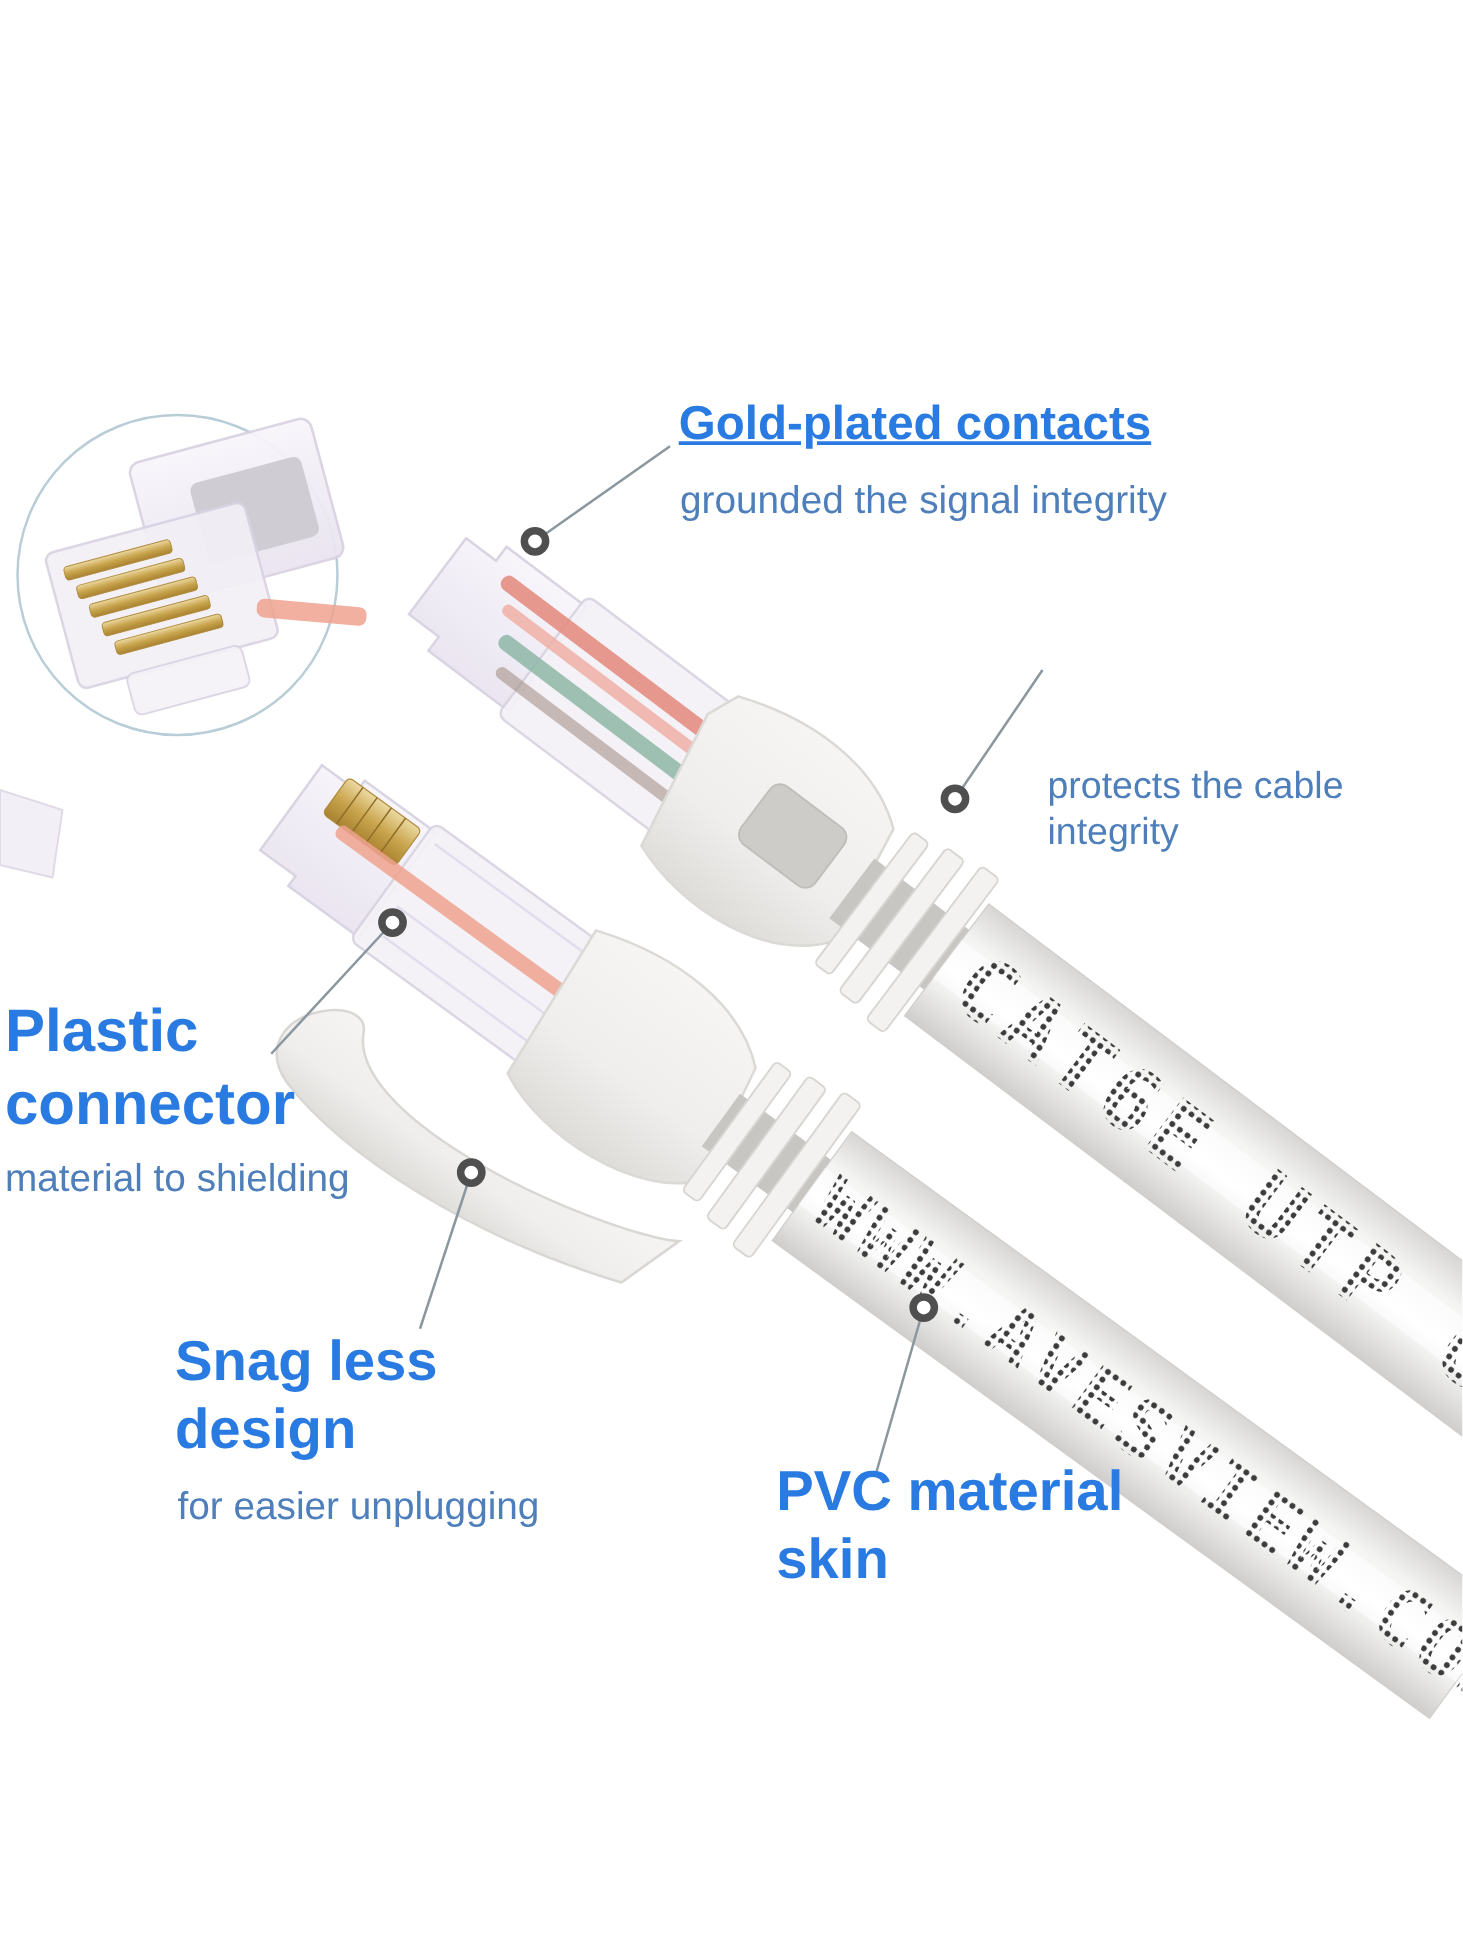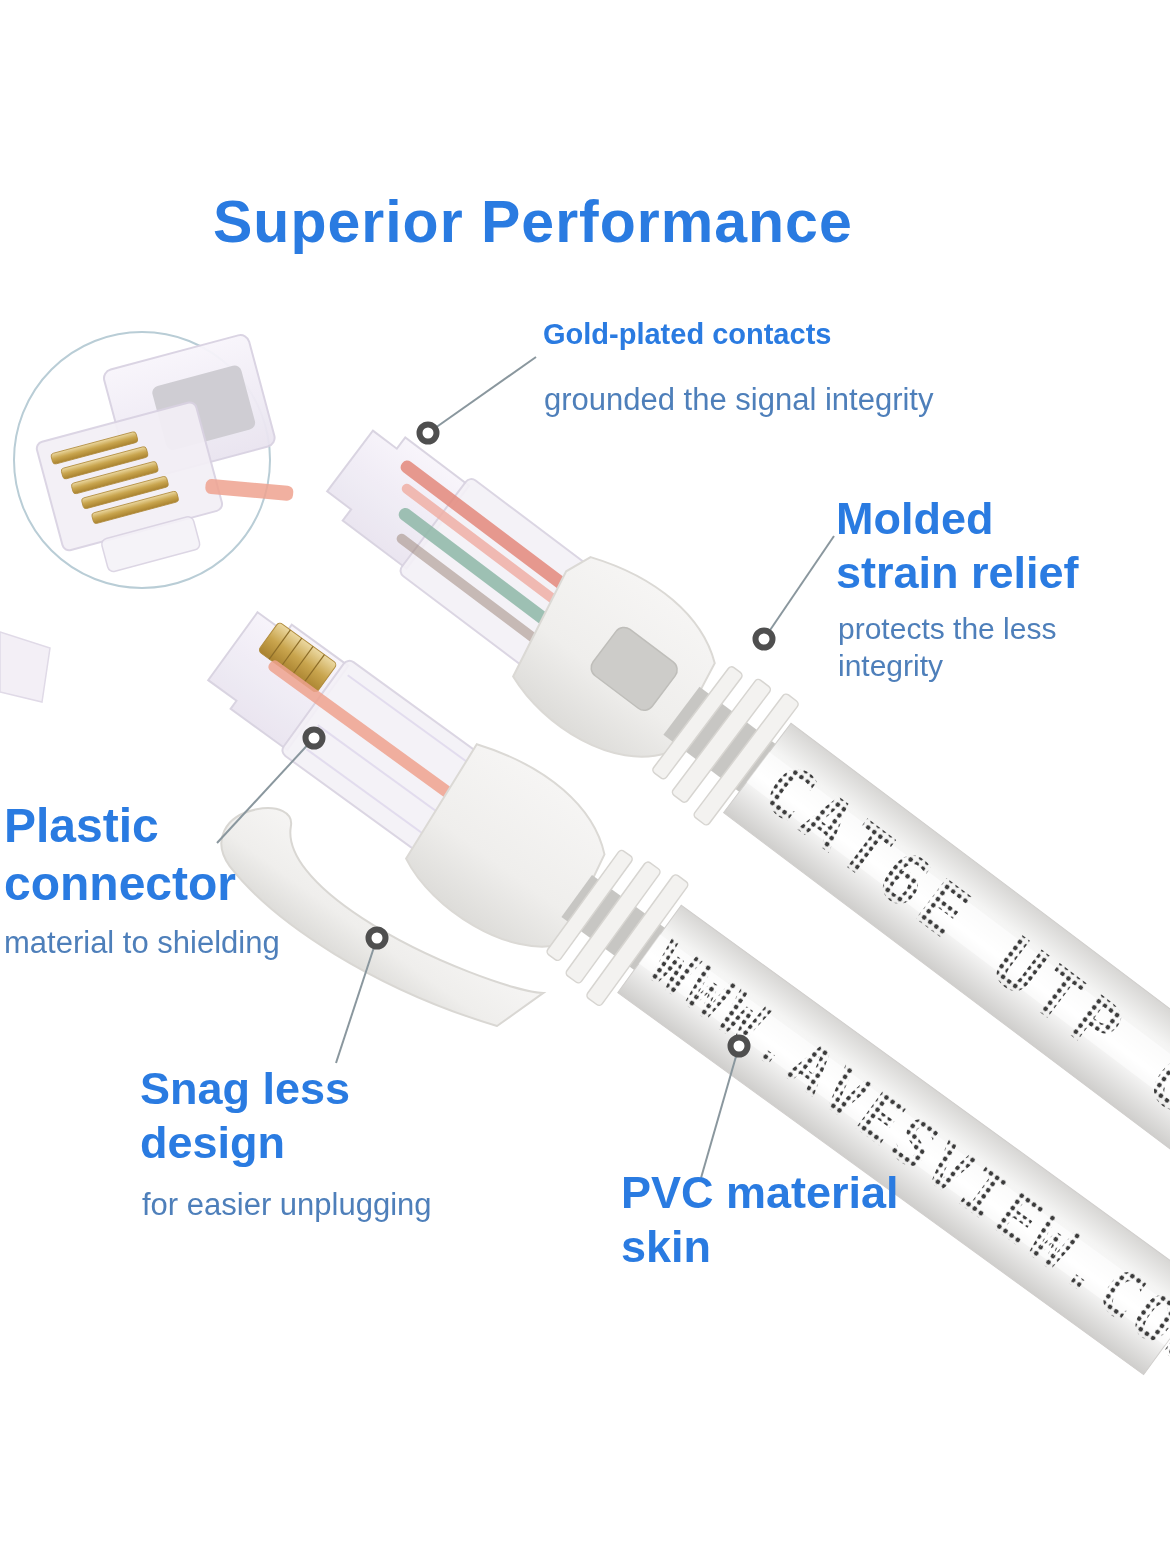--- a/index.html
+++ b/index.html
@@ -11,21 +11,21 @@
     font-family:"Liberation Sans", sans-serif;
   }
   .abs{position:absolute;}
   .headline{
     color:#2a7be1;font-weight:bold;white-space:pre-line;line-height:1.2;
   }
   .subtext{
     color:#4e7fba;font-weight:normal;white-space:pre-line;line-height:1.24;
   }
   #title{left:213px;top:187px;font-size:59px;letter-spacing:1px;}
-  #gold-label{left:543px;top:317px;font-size:29px;}
+  #gold-label{left:543px;top:317px;font-size:38px;text-decoration:underline;}
   #gold-sub{left:544px;top:381px;font-size:31px;}
   #molded-label{left:836px;top:492px;font-size:45px;}
   #molded-sub{left:838px;top:610px;font-size:30px;}
   #plastic-label{left:4px;top:797px;font-size:48px;}
   #plastic-sub{left:4px;top:924px;font-size:31px;}
   #snag-label{left:140px;top:1062px;font-size:45px;}
   #snag-sub{left:142px;top:1186px;font-size:31px;text-align:right;}
   #pvc-label{left:577px;top:1166px;font-size:45px;margin-left:44px;}
   svg{position:absolute;left:0;top:0;}
   .cable-print{
@@ -164,28 +164,25 @@
 
     <g fill="#ffffff" stroke="#4f4f4f" stroke-width="6">
       <circle cx="428" cy="433" r="8.5"></circle>
       <circle cx="764" cy="639" r="8.5"></circle>
       <circle cx="314" cy="738" r="8.5"></circle>
       <circle cx="377" cy="938" r="8.5"></circle>
       <circle cx="739" cy="1046" r="8.5"></circle>
     </g>
   </svg>
 
-  <div id="title" class="abs headline">Superior Performance</div>
 
   <div id="gold-label" class="abs headline">Gold-plated contacts</div>
   <div id="gold-sub" class="abs subtext">grounded the signal integrity</div>
 
-  <div id="molded-label" class="abs headline">Molded
-strain relief</div>
-  <div id="molded-sub" class="abs subtext">protects the less
+  <div id="molded-sub" class="abs subtext">protects the cable
 integrity</div>
 
   <div id="plastic-label" class="abs headline">Plastic
 connector</div>
   <div id="plastic-sub" class="abs subtext">material to shielding</div>
 
   <div id="snag-label" class="abs headline">Snag less
 design</div>
   <div id="snag-sub" class="abs subtext">for easier unplugging</div>
 

